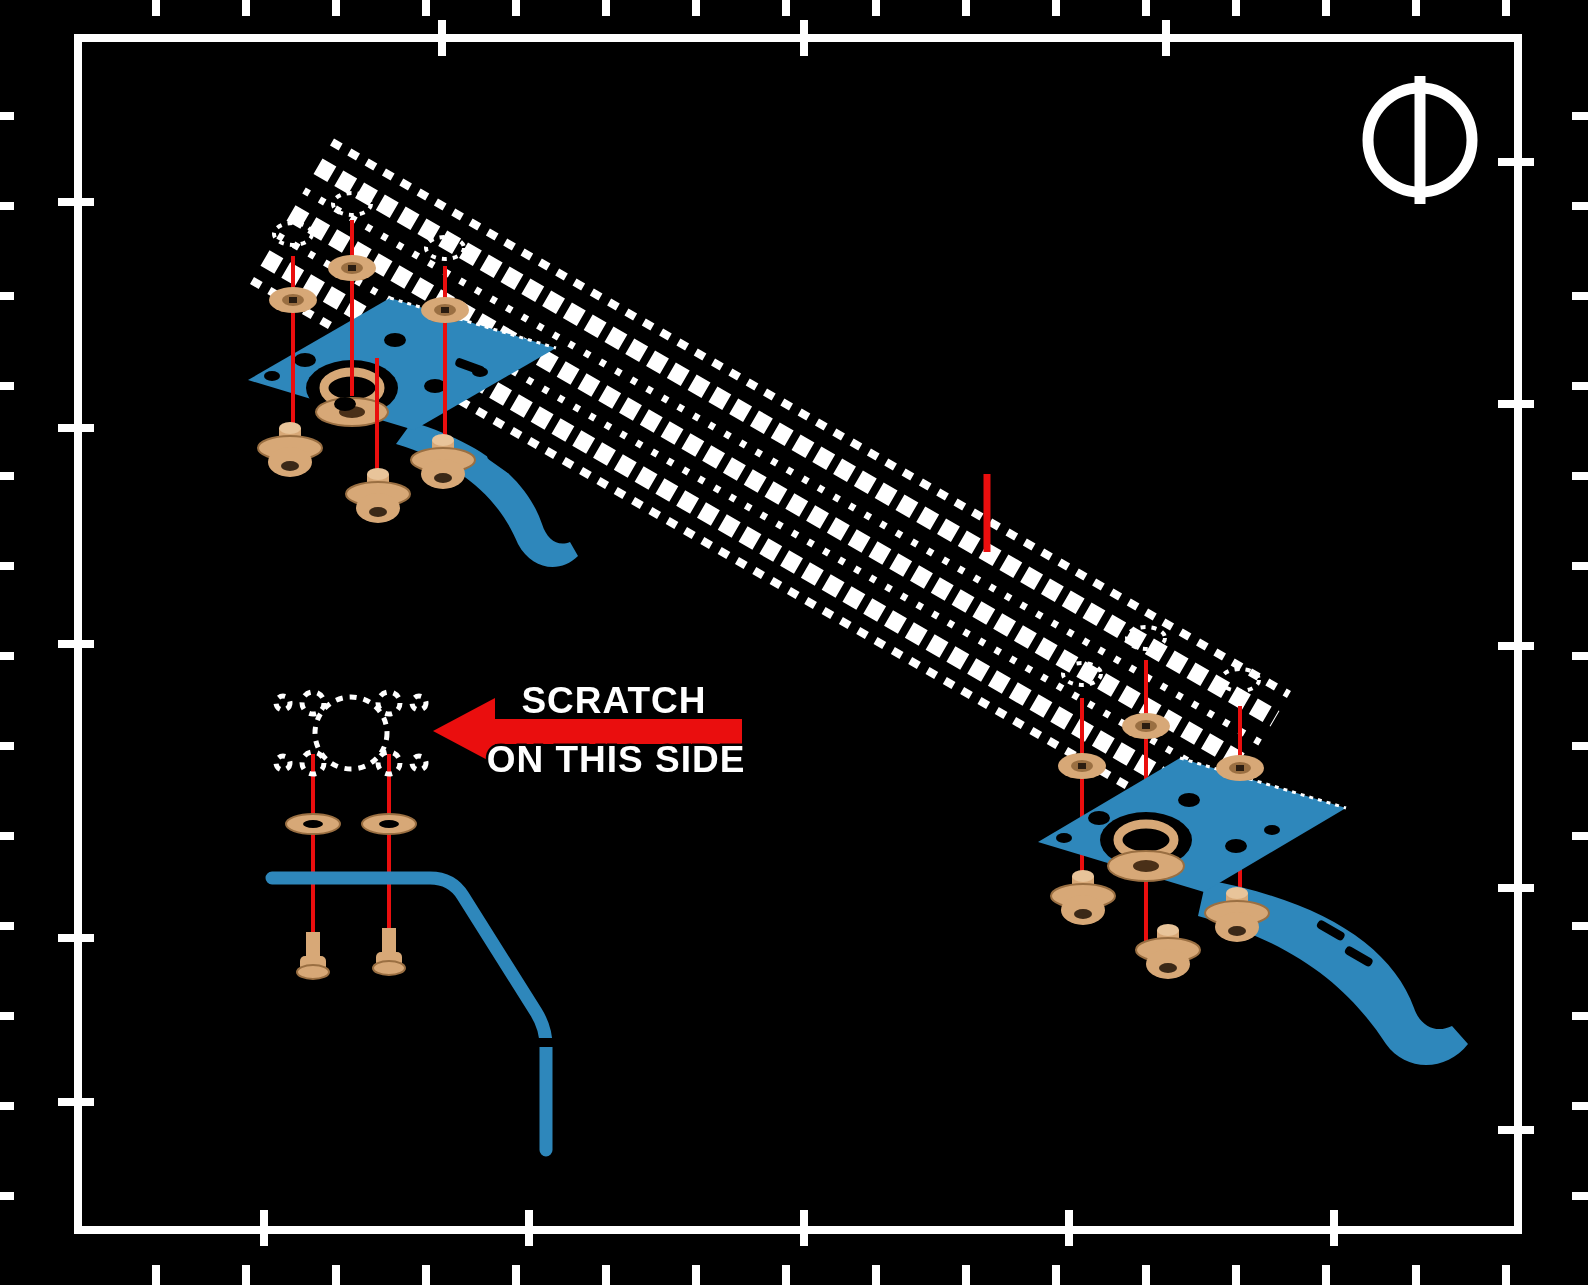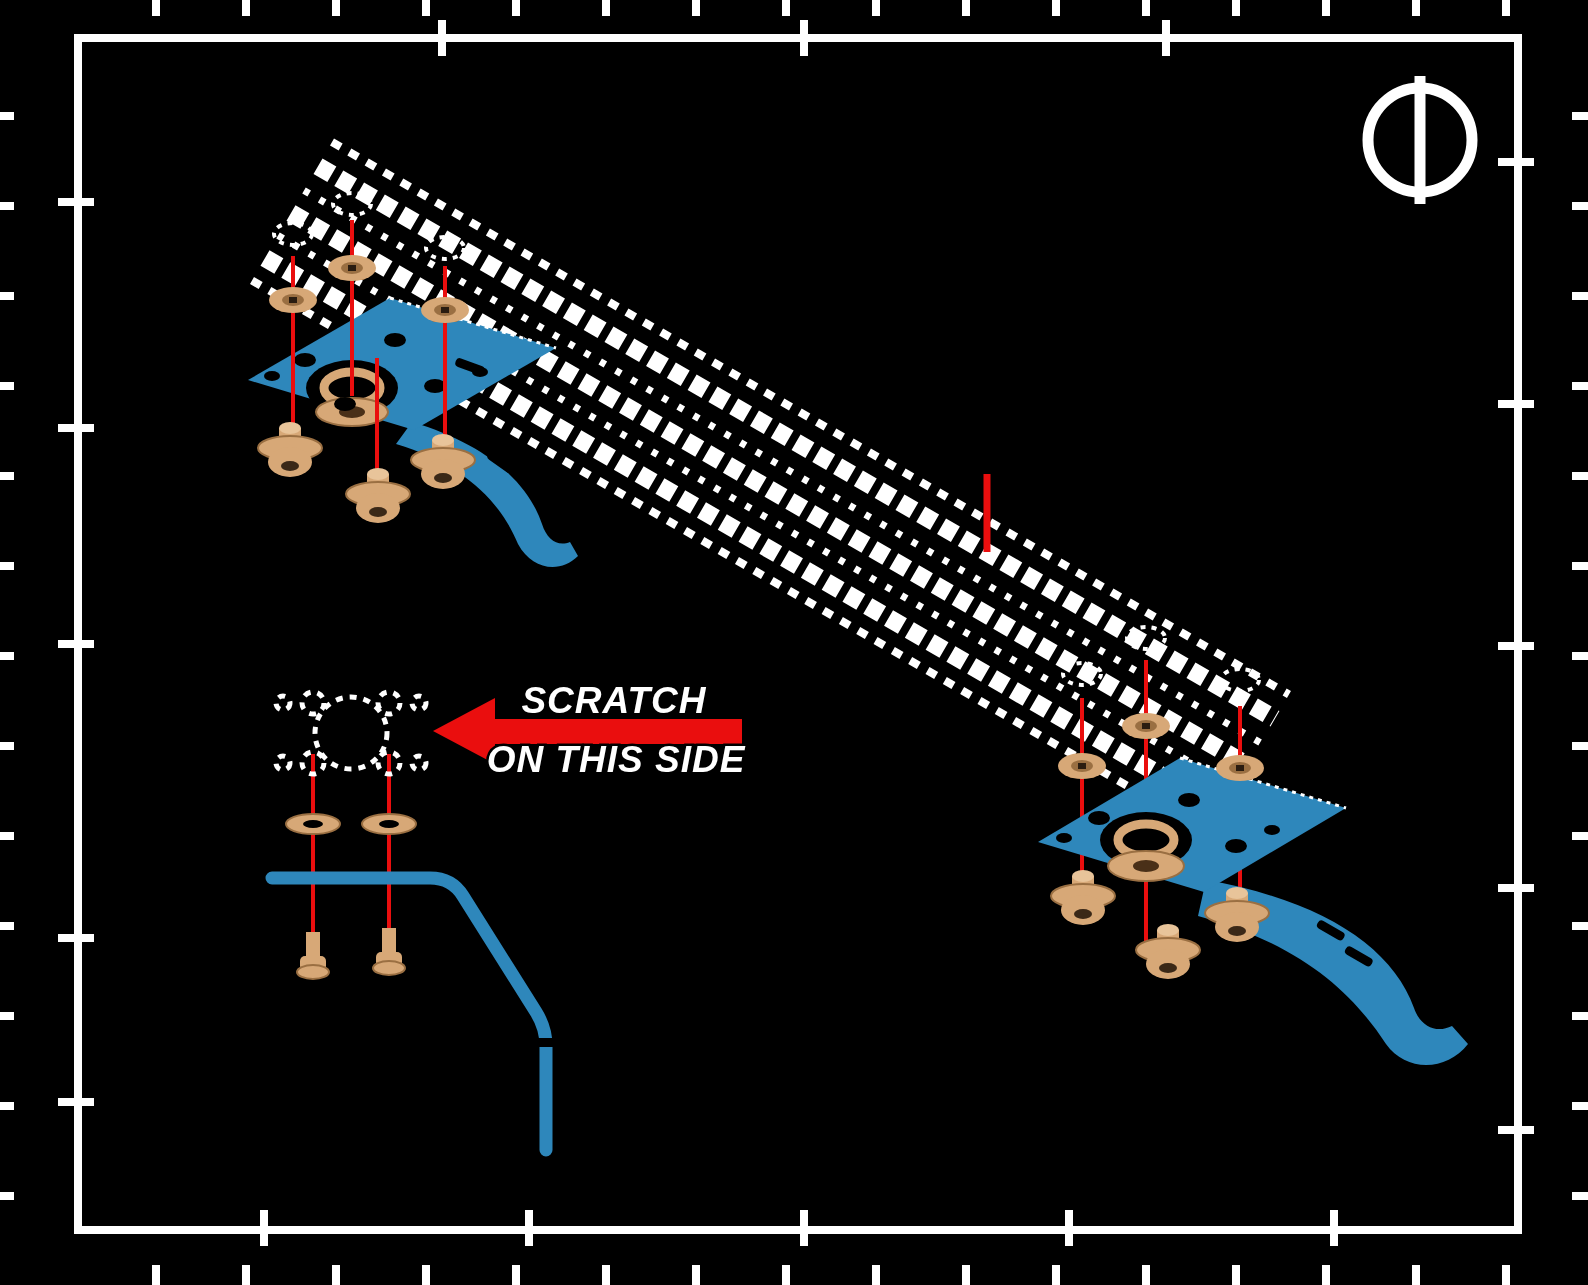--- a/index.html
+++ b/index.html
@@ -6,21 +6,21 @@
     --bg:#000000;
     --wt:#ffffff;
     --blue:#2e87bb;
     --tan:#d7a877;
     --tan-d:#9a6f42;
     --tan-l:#e8c49a;
     --red:#ea0e0e;
   }
   html,body{margin:0;padding:0;background:var(--bg);}
   #canvas{position:relative;width:1588px;height:1285px;background:var(--bg);overflow:hidden;
-          font-family:"Liberation Sans",sans-serif;font-style:italic;}
+          font-family:"Liberation Sans",sans-serif;}
   .tickbar{position:absolute;pointer-events:none;}
   .tickbar-top{top:0;left:70px;right:60px;height:16px;
     background:repeating-linear-gradient(to right,transparent 0 82px,var(--wt) 82px 90px);}
   .tickbar-bottom{bottom:0;left:70px;right:60px;height:20px;
     background:repeating-linear-gradient(to right,transparent 0 82px,var(--wt) 82px 90px);}
   .tickbar-left{left:0;top:30px;bottom:40px;width:14px;
     background:repeating-linear-gradient(to bottom,transparent 0 82px,var(--wt) 82px 90px);}
   .tickbar-right{right:0;top:30px;bottom:40px;width:16px;
     background:repeating-linear-gradient(to bottom,transparent 0 82px,var(--wt) 82px 90px);}
 

